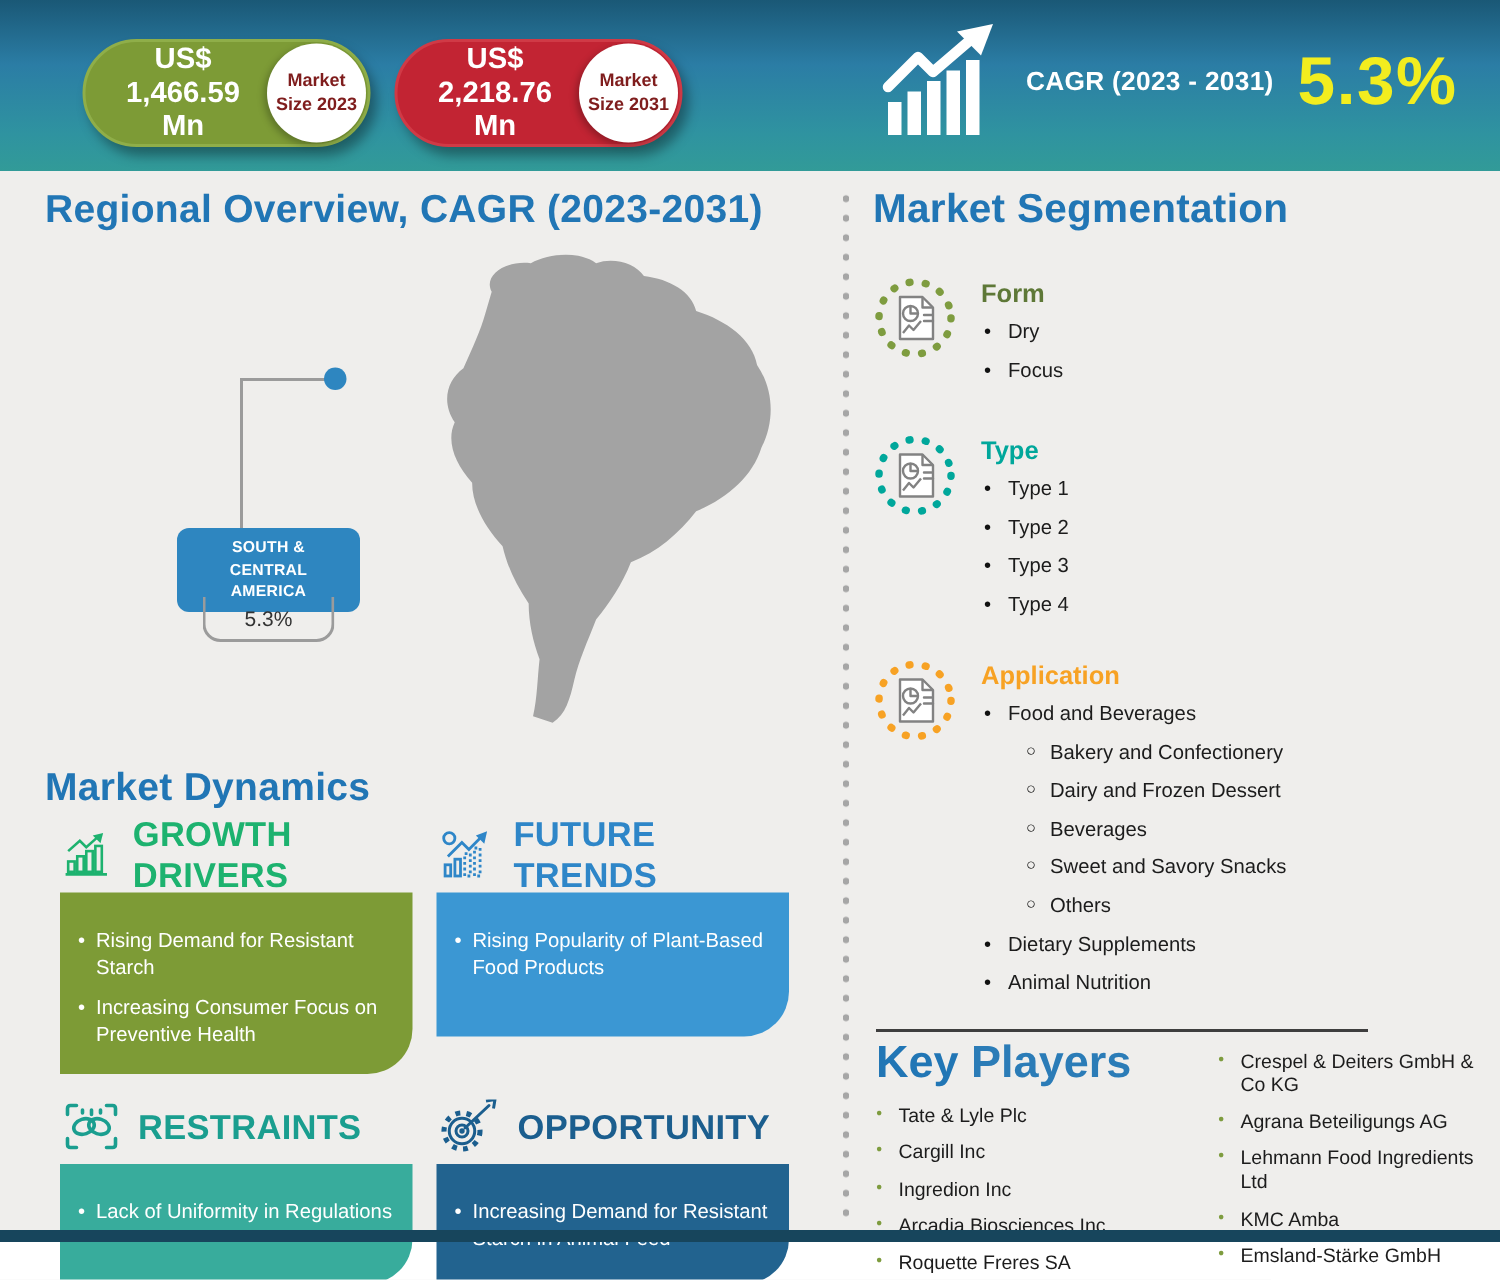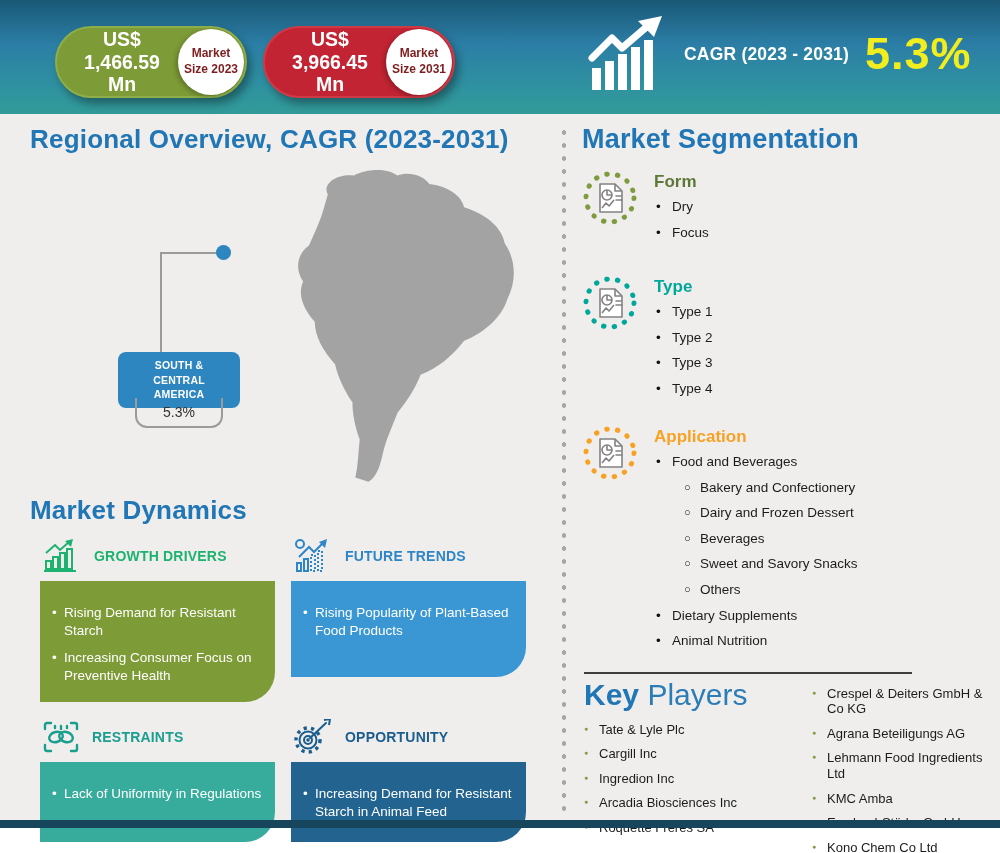--- a/index.html
+++ b/index.html
@@ -50,55 +50,55 @@
   .conn-v{position:absolute; left:130px; top:93px; width:2px; height:101px; background:#9b9b9b;}
   .map-dot{position:absolute; left:186px; top:86px; width:15px; height:15px; border-radius:50%; background:var(--map-label-blue);}
   .map-label{position:absolute; left:88px; top:193px; width:122px; min-height:46px; background:var(--map-label-blue);
     border-radius:8px; color:#fff; font-weight:bold; font-size:10.5px; text-align:center; line-height:1.4;
     display:flex; align-items:center; justify-content:center; padding:6px 10px; letter-spacing:.2px;}
   .map-bracket{position:absolute; left:105px; top:239px; width:88px; height:30px; border:2px solid #9b9b9b;
     border-top:none; border-radius:0 0 12px 12px; display:flex; align-items:center; justify-content:center;
     font-size:14px; color:#333;}
 
   
-  .dyn-title{margin-top:6px;}
+  .dyn-title{margin-top:20px;}
   .dyn-grid{display:grid; grid-template-columns:235px 235px; column-gap:16px; row-gap:17px; margin:12px 0 0 10px;}
   .quad-head{display:flex; align-items:center; gap:12px; margin:0 0 7px 2px; height:36px;}
-  .quad-head .hd{font-size:14px; font-weight:bold; letter-spacing:.2px;}
+  .quad-head .hd{font-size:23px; font-weight:bold; letter-spacing:.2px;}
   .quad.growth .hd{color:var(--growth-heading);} .quad.trends .hd{color:var(--trends-heading);}
   .quad.restraints .hd{color:var(--restraints-heading);} .quad.opportunity .hd{color:var(--opportunity-heading);}
   .quad-box{border-radius:0 0 30px 0; padding:12px 12px 8px 10px; color:#fff;}
   .quad.growth .quad-box{background:var(--growth-box);} .quad.trends .quad-box{background:var(--trends-box);}
   .quad.restraints .quad-box{background:var(--restraints-box);} .quad.opportunity .quad-box{background:var(--opportunity-box);}
   .quad-box.tall{min-height:96px;} .quad-box.short{min-height:80px;}
   .quad-box ul{list-style:none;margin-top:11px;}
   .quad-box li{position:relative; font-size:13.5px; line-height:1.3; padding-left:14px; margin-bottom:10px;}
   .quad-box li::before{content:"•"; position:absolute; left:2px; top:0;}
 
   
-  .seg-section{display:flex; gap:16px; margin-top:15px;}
+  .seg-section{display:flex; gap:16px; margin-top:29px;}
   .seg-section.type{margin-top:26px;} .seg-section.application{margin-top:20px;}
   .seg-icon{width:56px; height:56px; flex:0 0 56px;}
   .seg-section.form .ring{stroke:var(--form-green);} .seg-section.type .ring{stroke:var(--type-teal);}
   .seg-section.application .ring{stroke:var(--application-orange);}
   .seg-heading{font-size:17px; font-weight:bold; margin:2px 0 6px 0;}
   .seg-section.form .seg-heading{color:var(--form-heading);} .seg-section.type .seg-heading{color:var(--type-teal);}
   .seg-section.application .seg-heading{color:var(--application-orange);}
   .seg-list{list-style:none;}
   .seg-list li{position:relative; font-size:13.5px; color:var(--text-dark); padding-left:18px; margin-bottom:8px; line-height:1.3;}
   .seg-list li::before{content:"•"; position:absolute; left:2px; top:0; color:#111;}
   .seg-list li.sub{margin-left:28px;}
   .seg-list li.sub::before{content:"○"; font-size:11px; top:1px;}
 
   
   .kp-line{border:none; border-top:2px solid #3e3e3e; width:328px; margin:14px 0 0 2px;}
   .kp-row{display:flex; margin-top:2px;}
   .kp-left{width:228px;}
   .kp-title{font-size:30px; color:var(--title-blue); margin:2px 0 10px 2px;}
-  .kp-title .bold{font-weight:bold;margin-top:25px;} .kp-title .light{font-weight:normal; opacity:.95;}
+  .kp-title .bold{font-weight:bold;margin-top:25px;} .kp-title .light{font-weight:bold; opacity:.95;}
   .kp-list{list-style:none;}
   .kp-list li{position:relative; font-size:13px; color:var(--text-dark); padding-left:17px; margin-bottom:9px; line-height:1.2;}
   .kp-list li::before{content:"●"; color:var(--form-green); font-size:7px; position:absolute; left:2px; top:3px;}
   .kp-col2{flex:1; margin-top:10px;}
 
   
   .bottom-bar{position:absolute; left:0; top:820px; width:100%; height:8px; background:var(--bottom-bar);}
 
   svg{display:block;}
 </style>
@@ -113,21 +113,21 @@
         <span>US$ 1,466.59</span>
         <span>Mn</span>
       </div>
       <div class="pill-badge">
         <span>Market</span>
         <span>Size 2023</span>
       </div>
     </div>
     <div class="pill red">
       <div class="pill-text">
-        <span>US$ 3,966.45</span>
+        <span>US$ 2,218.76</span>
         <span>Mn</span>
       </div>
       <div class="pill-badge">
         <span>Market</span>
         <span>Size 2031</span>
       </div>
     </div>
     <div class="cagr-group">
       <svg class="cagr-icon" viewBox="0 0 84 76">
         <g fill="#ffffff">

